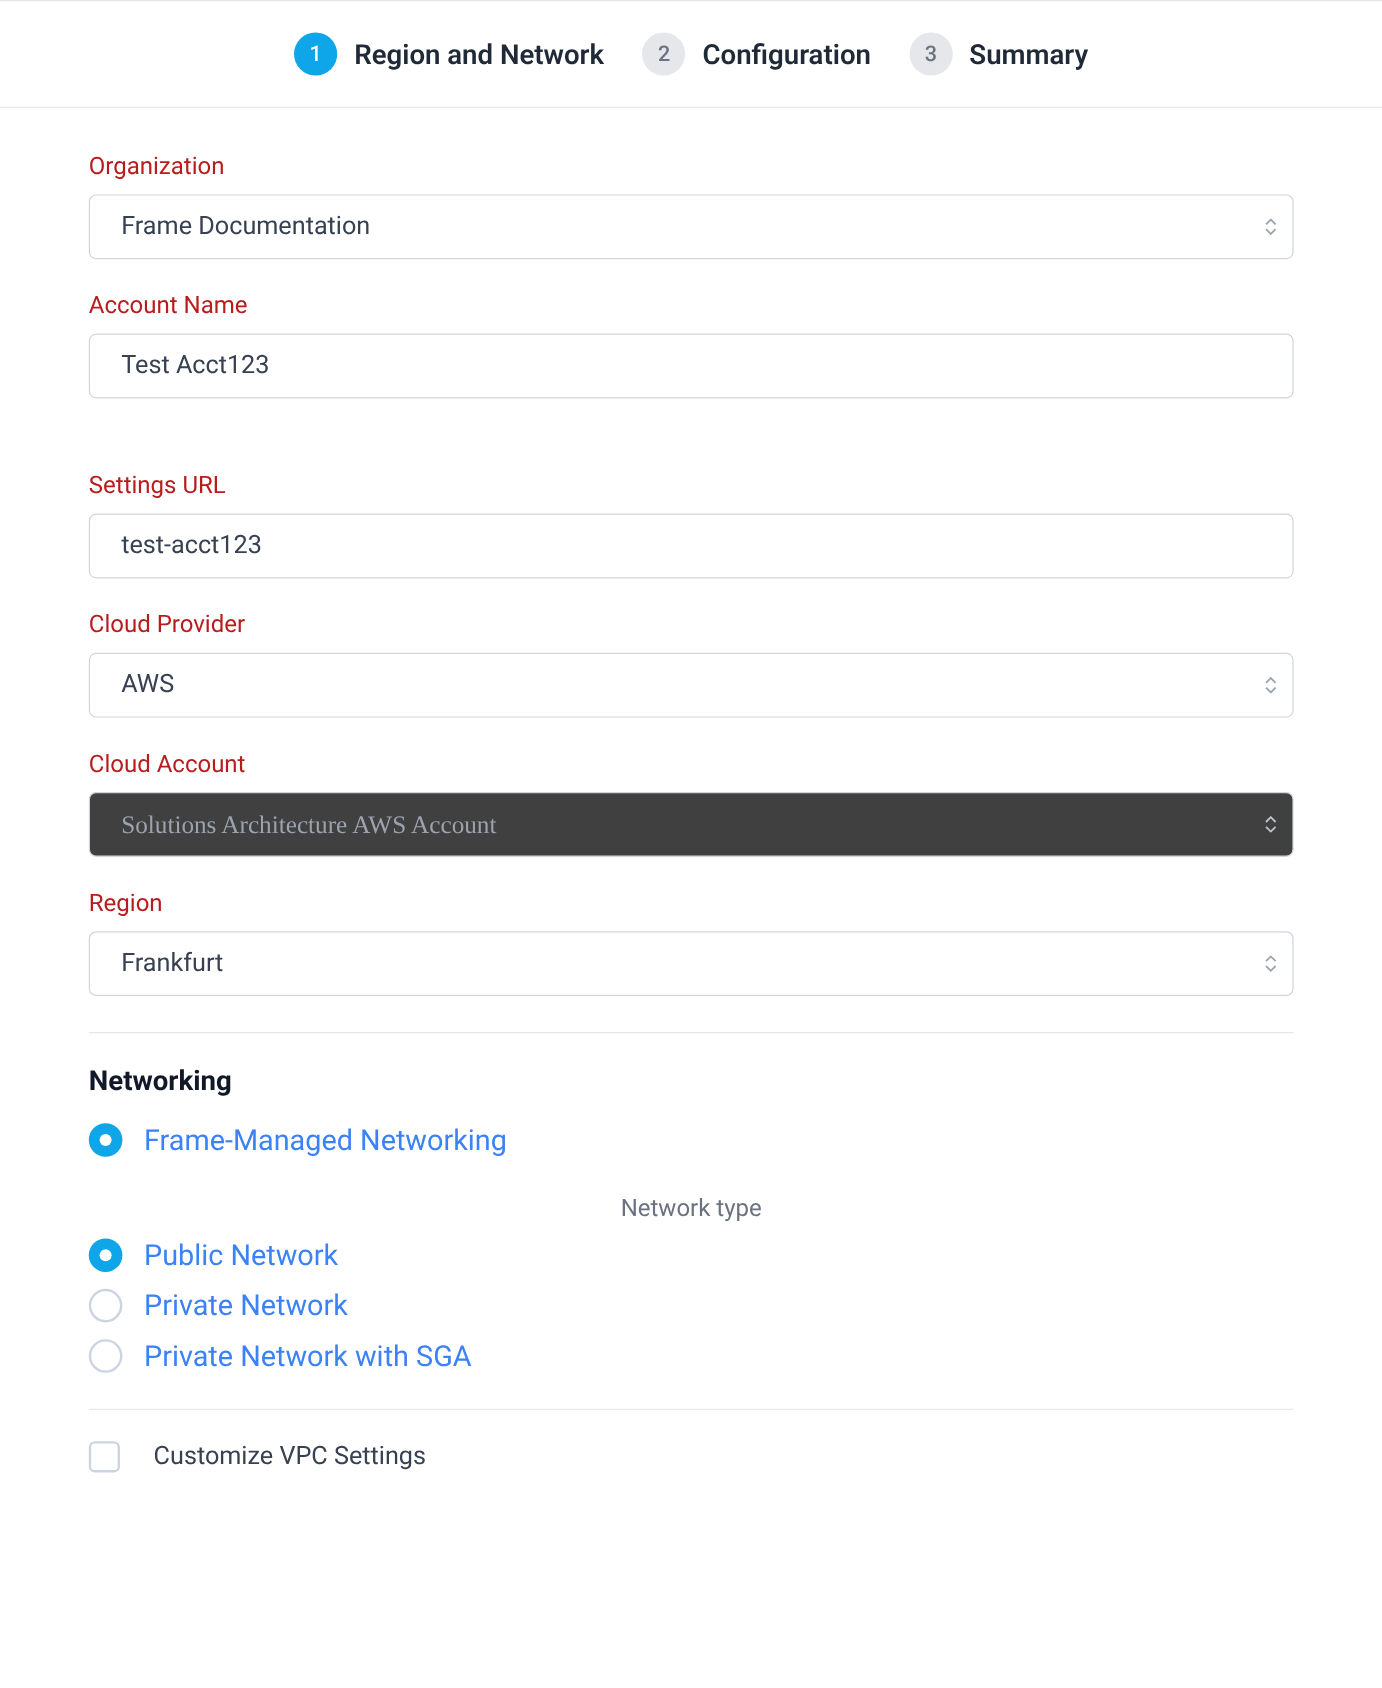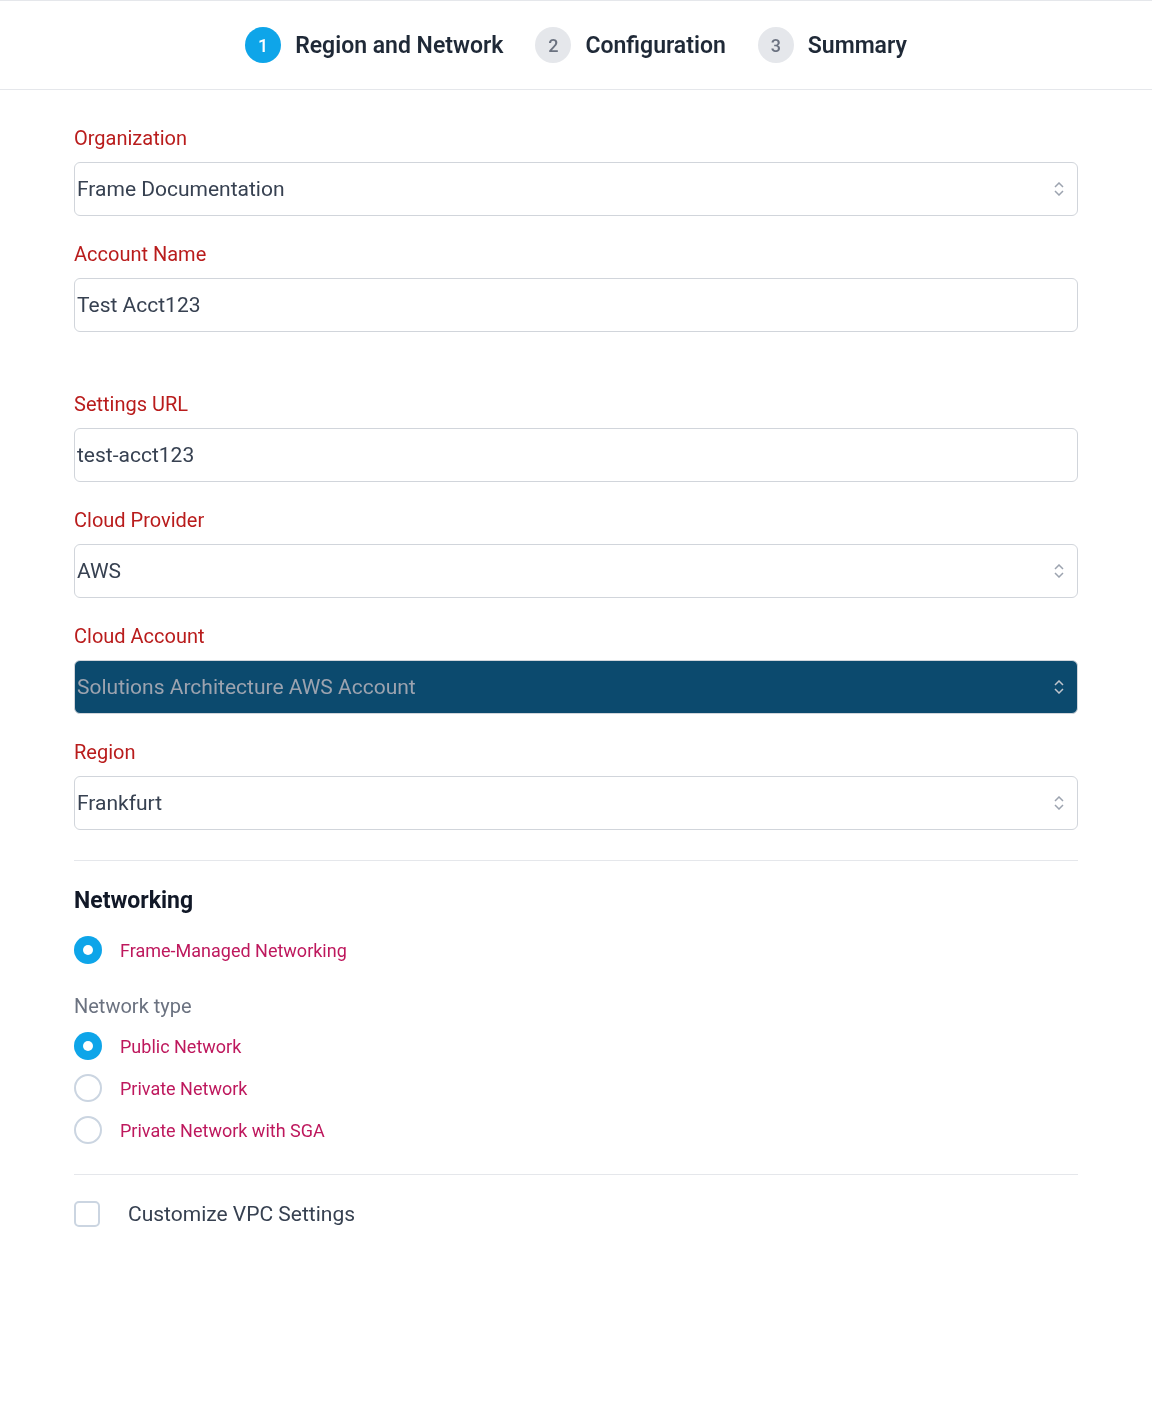--- a/index.html
+++ b/index.html
@@ -75,32 +75,33 @@
     }
     .select-wrap {
       position: relative;
     }
     .select-control,
     .text-input {
       width: 100%;
       height: 54px;
       border: 1px solid #d1d5db;
       border-radius: 6px;
-      padding: 0 2px;
+      padding: 0 26px;
       font-size: 21px;
       color: #374151;
       background: #fff;
       display: flex;
       align-items: center;
       cursor: pointer;
     }
     .select-control.disabled {
-      background: #0c4a6e;
+      background: #404040;
       color: #9ca3af;
       cursor: default;
+      font-family: Liberation Serif, serif;
     }
     .text-input {
       cursor: text;
       outline: none;
       font-family: inherit;
     }
     .select-arrows {
       position: absolute;
       right: 14px;
       top: 50%;
@@ -156,27 +157,28 @@
       display: none;
       width: 10px;
       height: 10px;
       border-radius: 50%;
       background: #fff;
     }
     .radio-item.selected .radio-inner {
       display: block;
     }
     .radio-label {
-      font-size: 18px;
-      color: #be185d;
+      font-size: 24px;
+      color: #3b82f6;
     }
     .subsection-label {
       font-size: 20px;
       color: #6b7280;
       margin-bottom: 14px;
+      text-align: center;
     }
     .checkbox-item {
       display: flex;
       align-items: center;
       gap: 28px;
       cursor: pointer;
     }
     .checkbox-box {
       width: 26px;
       height: 26px;

